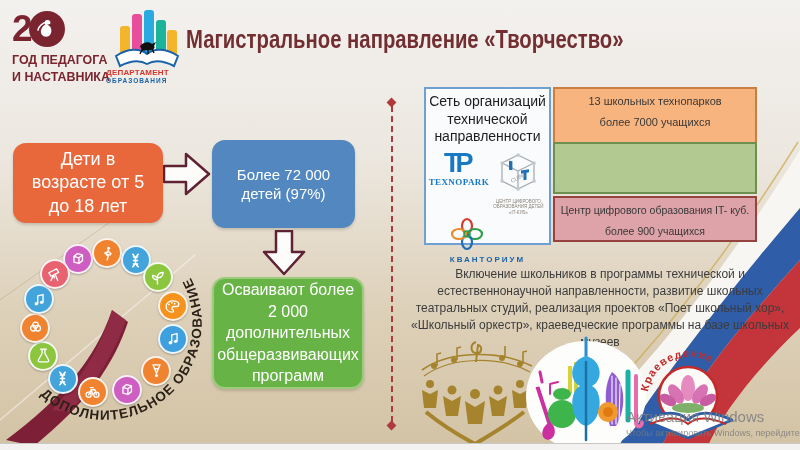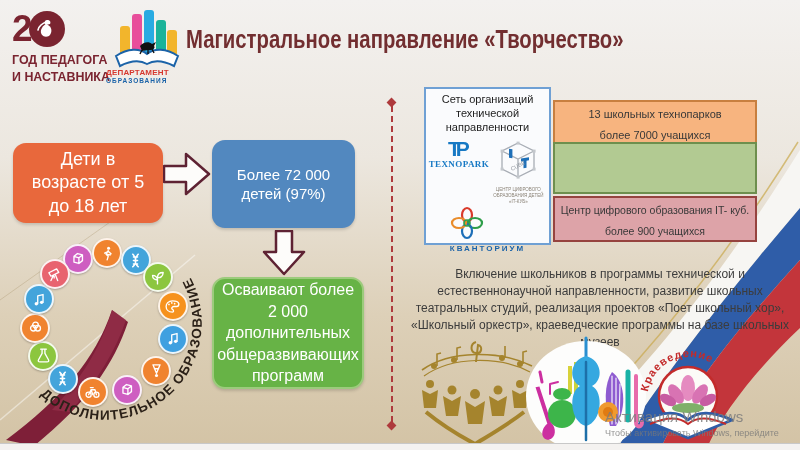--- a/index.html
+++ b/index.html
@@ -28,54 +28,54 @@
   #page-title { left:186px; top:24px; font-size:26px; font-weight:800; color:#722e30; white-space:nowrap; transform:scaleX(.78); transform-origin:left top; letter-spacing:0; }
 
   
   .flow-box { border-radius:13px; color:#fff; display:flex; align-items:center; justify-content:center; text-align:center; padding:6px 10px; box-shadow:0 2px 3px rgba(0,0,0,.15); }
   #flow-box1 { left:13px; top:143px; width:150px; height:80px; background:#e8683c; font-size:18px; line-height:1.3; }
   #flow-box2 { left:212px; top:140px; width:143px; height:88px; background:#5288bf; font-size:15px; line-height:1.3; }
   #flow-box3 { left:212px; top:277px; width:152px; height:112px; background:#67b346; border:2px solid #9ccb7c; font-size:16px; line-height:1.35; }
 
   
   #net-panel { left:424px; top:87px; width:127px; height:158px; background:#fafbfd; border:2px solid #6fa0d4; display:flex; flex-direction:column; align-items:center; padding:4px 2px 2px; }
-  #net-title { font-size:11px; color:#1d1d1d; text-align:center; line-height:1.25; }
+  #net-title { font-size:14px; color:#1d1d1d; text-align:center; line-height:1.25; }
   #net-row { display:flex; align-items:flex-start; margin-top:4px; width:100%; justify-content:space-around; }
   #tp-block { text-align:center; }
-  #tp-mark { font-size:21px; font-weight:800; color:#1779c4; letter-spacing:-5px; line-height:1; padding-right:5px; }
+  #tp-mark { font-size:27px; font-weight:800; color:#1779c4; letter-spacing:-5px; line-height:1; padding-right:5px; }
   #tp-name { font-family:"Liberation Serif", serif; font-weight:700; font-size:9px; color:#1779c4; letter-spacing:.4px; }
   #itcube-block { text-align:center; width:56px; }
   #itcube-caption { font-size:4.5px; color:#8a8276; line-height:1.3; margin-top:1px; }
   #kvant-block { margin-top:1px; }
   #kvant-name { font-size:8px; font-weight:700; color:#1b63a8; letter-spacing:2px; }
 
   
   .stat { left:553px; width:204px; text-align:center; color:#383838; font-size:11px; padding-top:6px; }
-  #stat-orange { top:100px; height:67px; background:#f7b47f; border:2px solid #c87f3f; }
+  #stat-orange { top:87px; height:67px; background:#f7b47f; border:2px solid #c87f3f; }
   #stat-green  { top:142px; height:52px; background:#b2ca92; border:2px solid #6e8f4e; }
   #stat-pink   { top:196px; height:46px; background:#dda3a8; border:2px solid #96433f; font-size:10.5px; }
   .stat .l2 { margin-top:9px; }
   #stat-green .l2 { margin-top:4px; }
   .squiggle { text-decoration:underline wavy #d23b2f 1px; text-underline-offset:2px; }
 
   
   #divider { left:391px; top:106px; height:316px; width:0; border-left:2.5px dashed #ae3a3c; }
   #divider::before, #divider::after { content:""; position:absolute; left:-5px; width:7px; height:7px; background:#ae3a3c; transform:rotate(45deg); }
   #divider::before { top:-7px; } #divider::after { bottom:-7px; }
 
   
   #description { left:402px; top:266px; width:396px; font-size:12px; color:#3c3c3c; text-align:center; line-height:1.42; }
 
   
   #ring { left:10px; top:228px; width:190px; height:190px; }
   .ring-item { position:absolute; width:30px; height:30px; border-radius:50%; border:2px solid rgba(255,255,255,.9); display:flex; align-items:center; justify-content:center; box-shadow:0 1px 2px rgba(0,0,0,.25); }
   .ring-item svg { width:17px; height:17px; }
 
   
-  #watermark { left:605px; top:408px; width:174px; overflow:hidden; color:rgba(125,125,125,.85); }
+  #watermark { left:626px; top:408px; width:174px; overflow:hidden; color:rgba(125,125,125,.85); }
   #wm1 { font-size:15px; }
   #wm2 { font-size:9px; white-space:nowrap; margin-top:3px; color:rgba(120,120,120,.8); }
 
   #bottom-strip { left:0; top:443px; width:800px; height:7px; background:#f4f2f0; border-top:1px solid #c8c8c8; }
   svg text { font-family:"Liberation Sans", sans-serif; }
 </style>
 </head>
 <body>
 
 <div id="slide">

